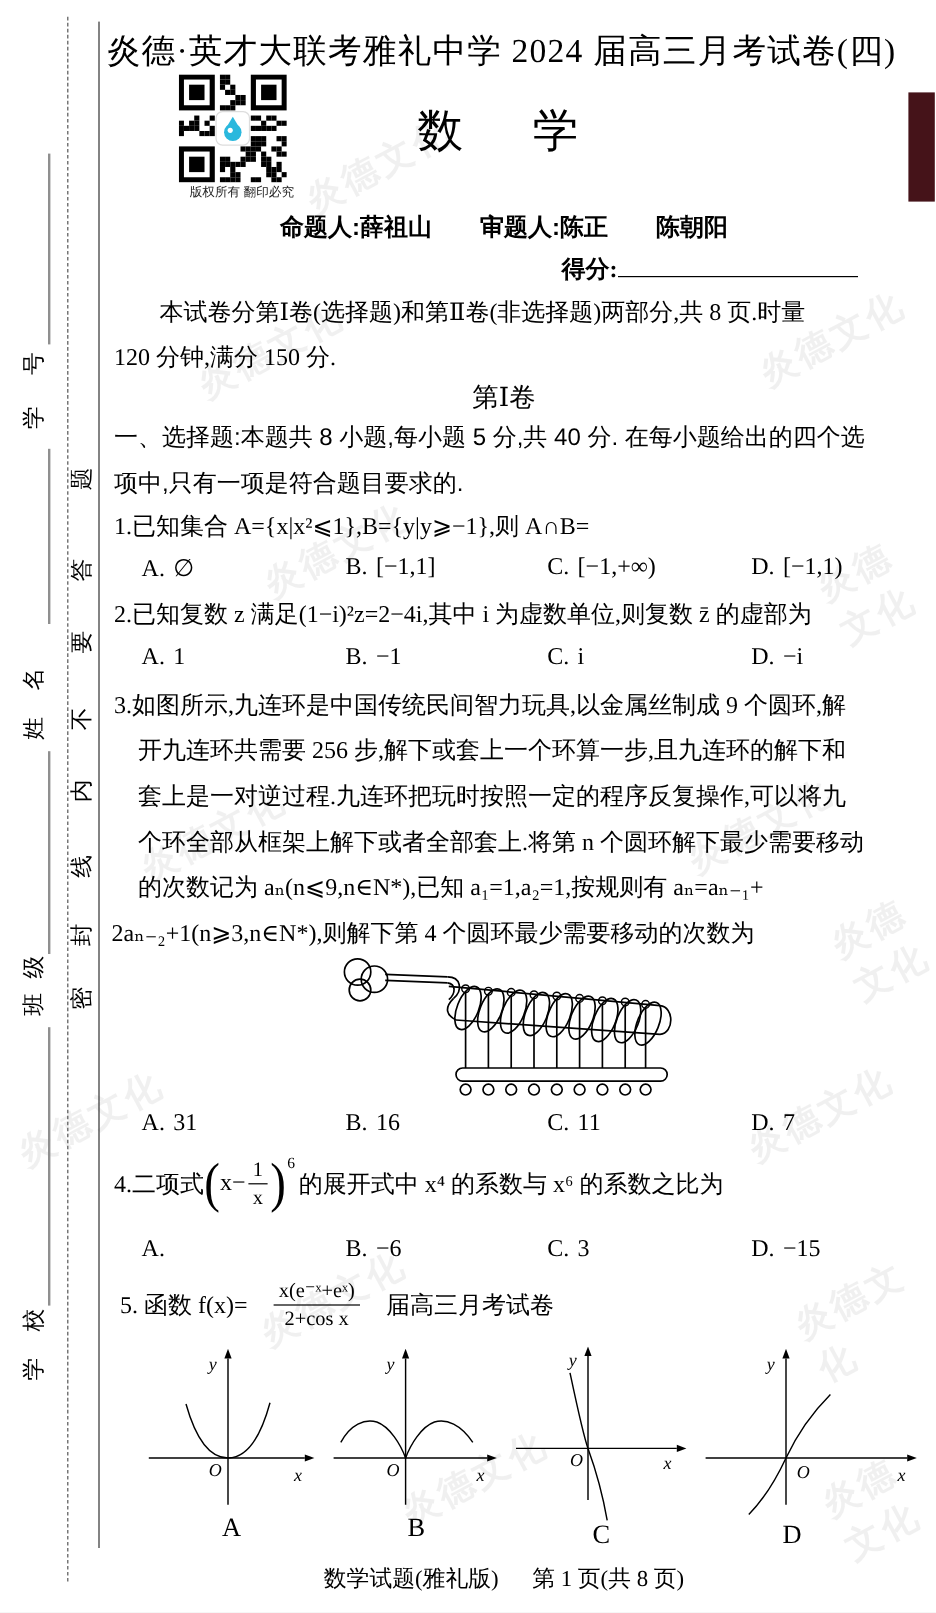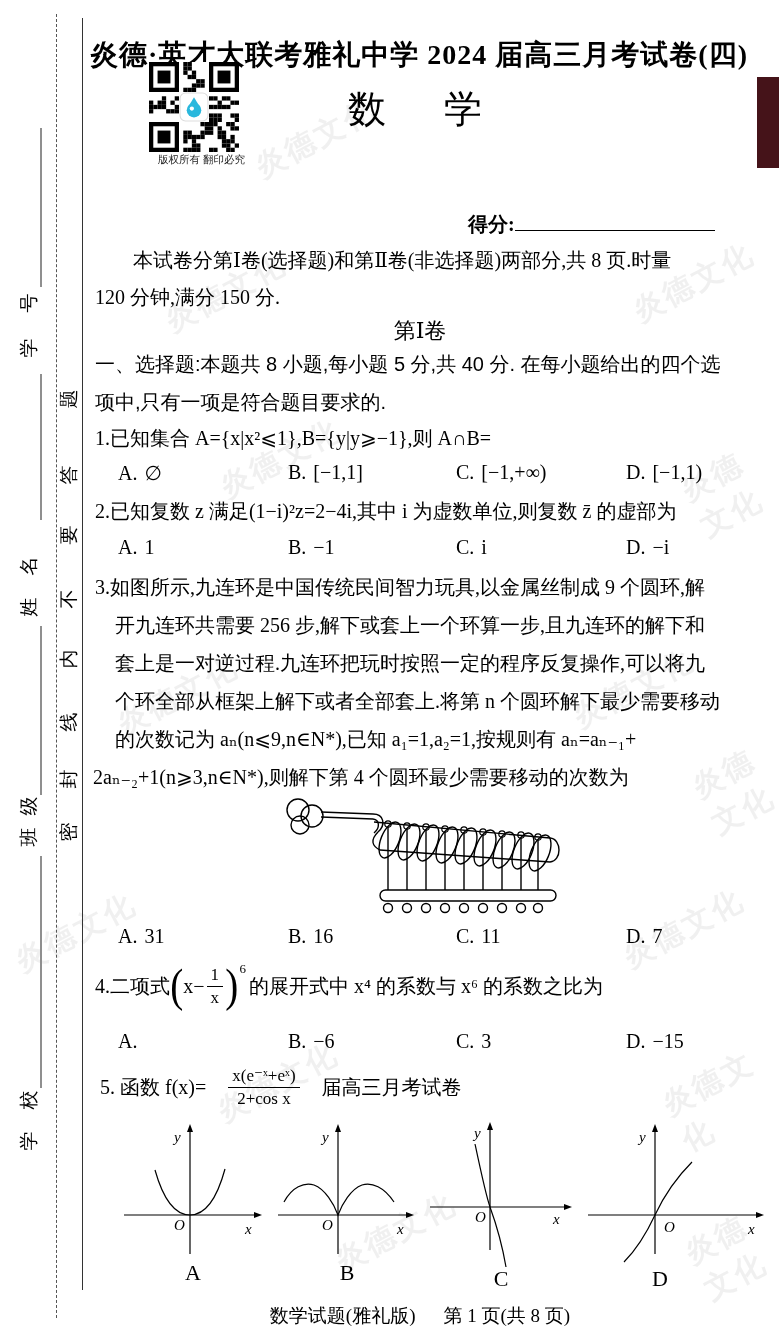--- a/index.html
+++ b/index.html
@@ -11,21 +11,21 @@
   .wm{position:absolute;color:#777;opacity:.10;font-size:30px;transform:rotate(-28deg);
       letter-spacing:3px;pointer-events:none;font-weight:bold;}
   
   .vline-dash{position:absolute;left:56px;top:14px;height:1304px;width:0;border-left:1px dashed #555;}
   .vline-solid{position:absolute;left:82px;top:18px;height:1272px;width:0;border-left:1px solid #333;}
   .sc{position:absolute;left:18px;width:22px;height:22px;line-height:22px;text-align:center;
       font-size:19px;transform:rotate(-90deg);}
   .sci{left:58px;}
   .blankv{position:absolute;left:40px;width:2px;background:#8f8f8f;}
   
-  .title{top:36px;left:88px;width:660px;text-align:right;font-size:28px;font-weight:bold;letter-spacing:1px;}
+  .title{top:24px;left:88px;width:660px;text-align:center;font-size:28px;font-weight:normal;letter-spacing:1px;}
   .subject{top:84px;left:95px;width:650px;text-align:center;font-size:38px;font-weight:normal;letter-spacing:10px;}
   .setters{top:176px;left:95px;width:650px;text-align:center;font-size:20px;font-weight:bold;}
   .score{top:210px;left:468px;font-size:20px;font-weight:bold;}
   .score-line{display:inline-block;width:200px;border-bottom:1.5px solid #000;height:20px;}
   .body20{font-size:20px;}
   .bold{font-weight:normal;}
   .opt-row{position:absolute;left:118px;width:628px;display:grid;
            grid-template-columns:170px 168px 170px 1fr;font-size:20px;}
   .opt .lab{margin-right:7px;}
   
@@ -213,20 +213,21 @@
       <g>
         <path d="M42 33 L47.5 42 L36.5 42 Z" fill="#2ab8dd"></path>
         <circle cx="42" cy="45" r="6.8" fill="#2ab8dd"></circle>
         <circle cx="40" cy="43.5" r="2" fill="#fff"></circle>
       </g>
     </svg>
   </div>
   <div class="qrcap">版权所有  翻印必究</div>
 
   <div class="abs subject hei">数　学</div>
+  <div class="abs setters hei">命题人:薛祖山　　审题人:陈正　　陈朝阳</div>
 
   <div class="abs score">
     <span>得分:</span><span class="score-line"></span>
   </div>
 
   <div class="abs body20" style="top:247px;left:133px;">本试卷分第Ⅰ卷(选择题)和第Ⅱ卷(非选择题)两部分,共 8 页.时量</div>
   <div class="abs body20" style="top:284px;left:95px;">120 分钟,满分 150 分.</div>
 
   <div class="abs bold" style="top:316px;left:95px;width:650px;text-align:center;font-size:22px;">第Ⅰ卷</div>
 

